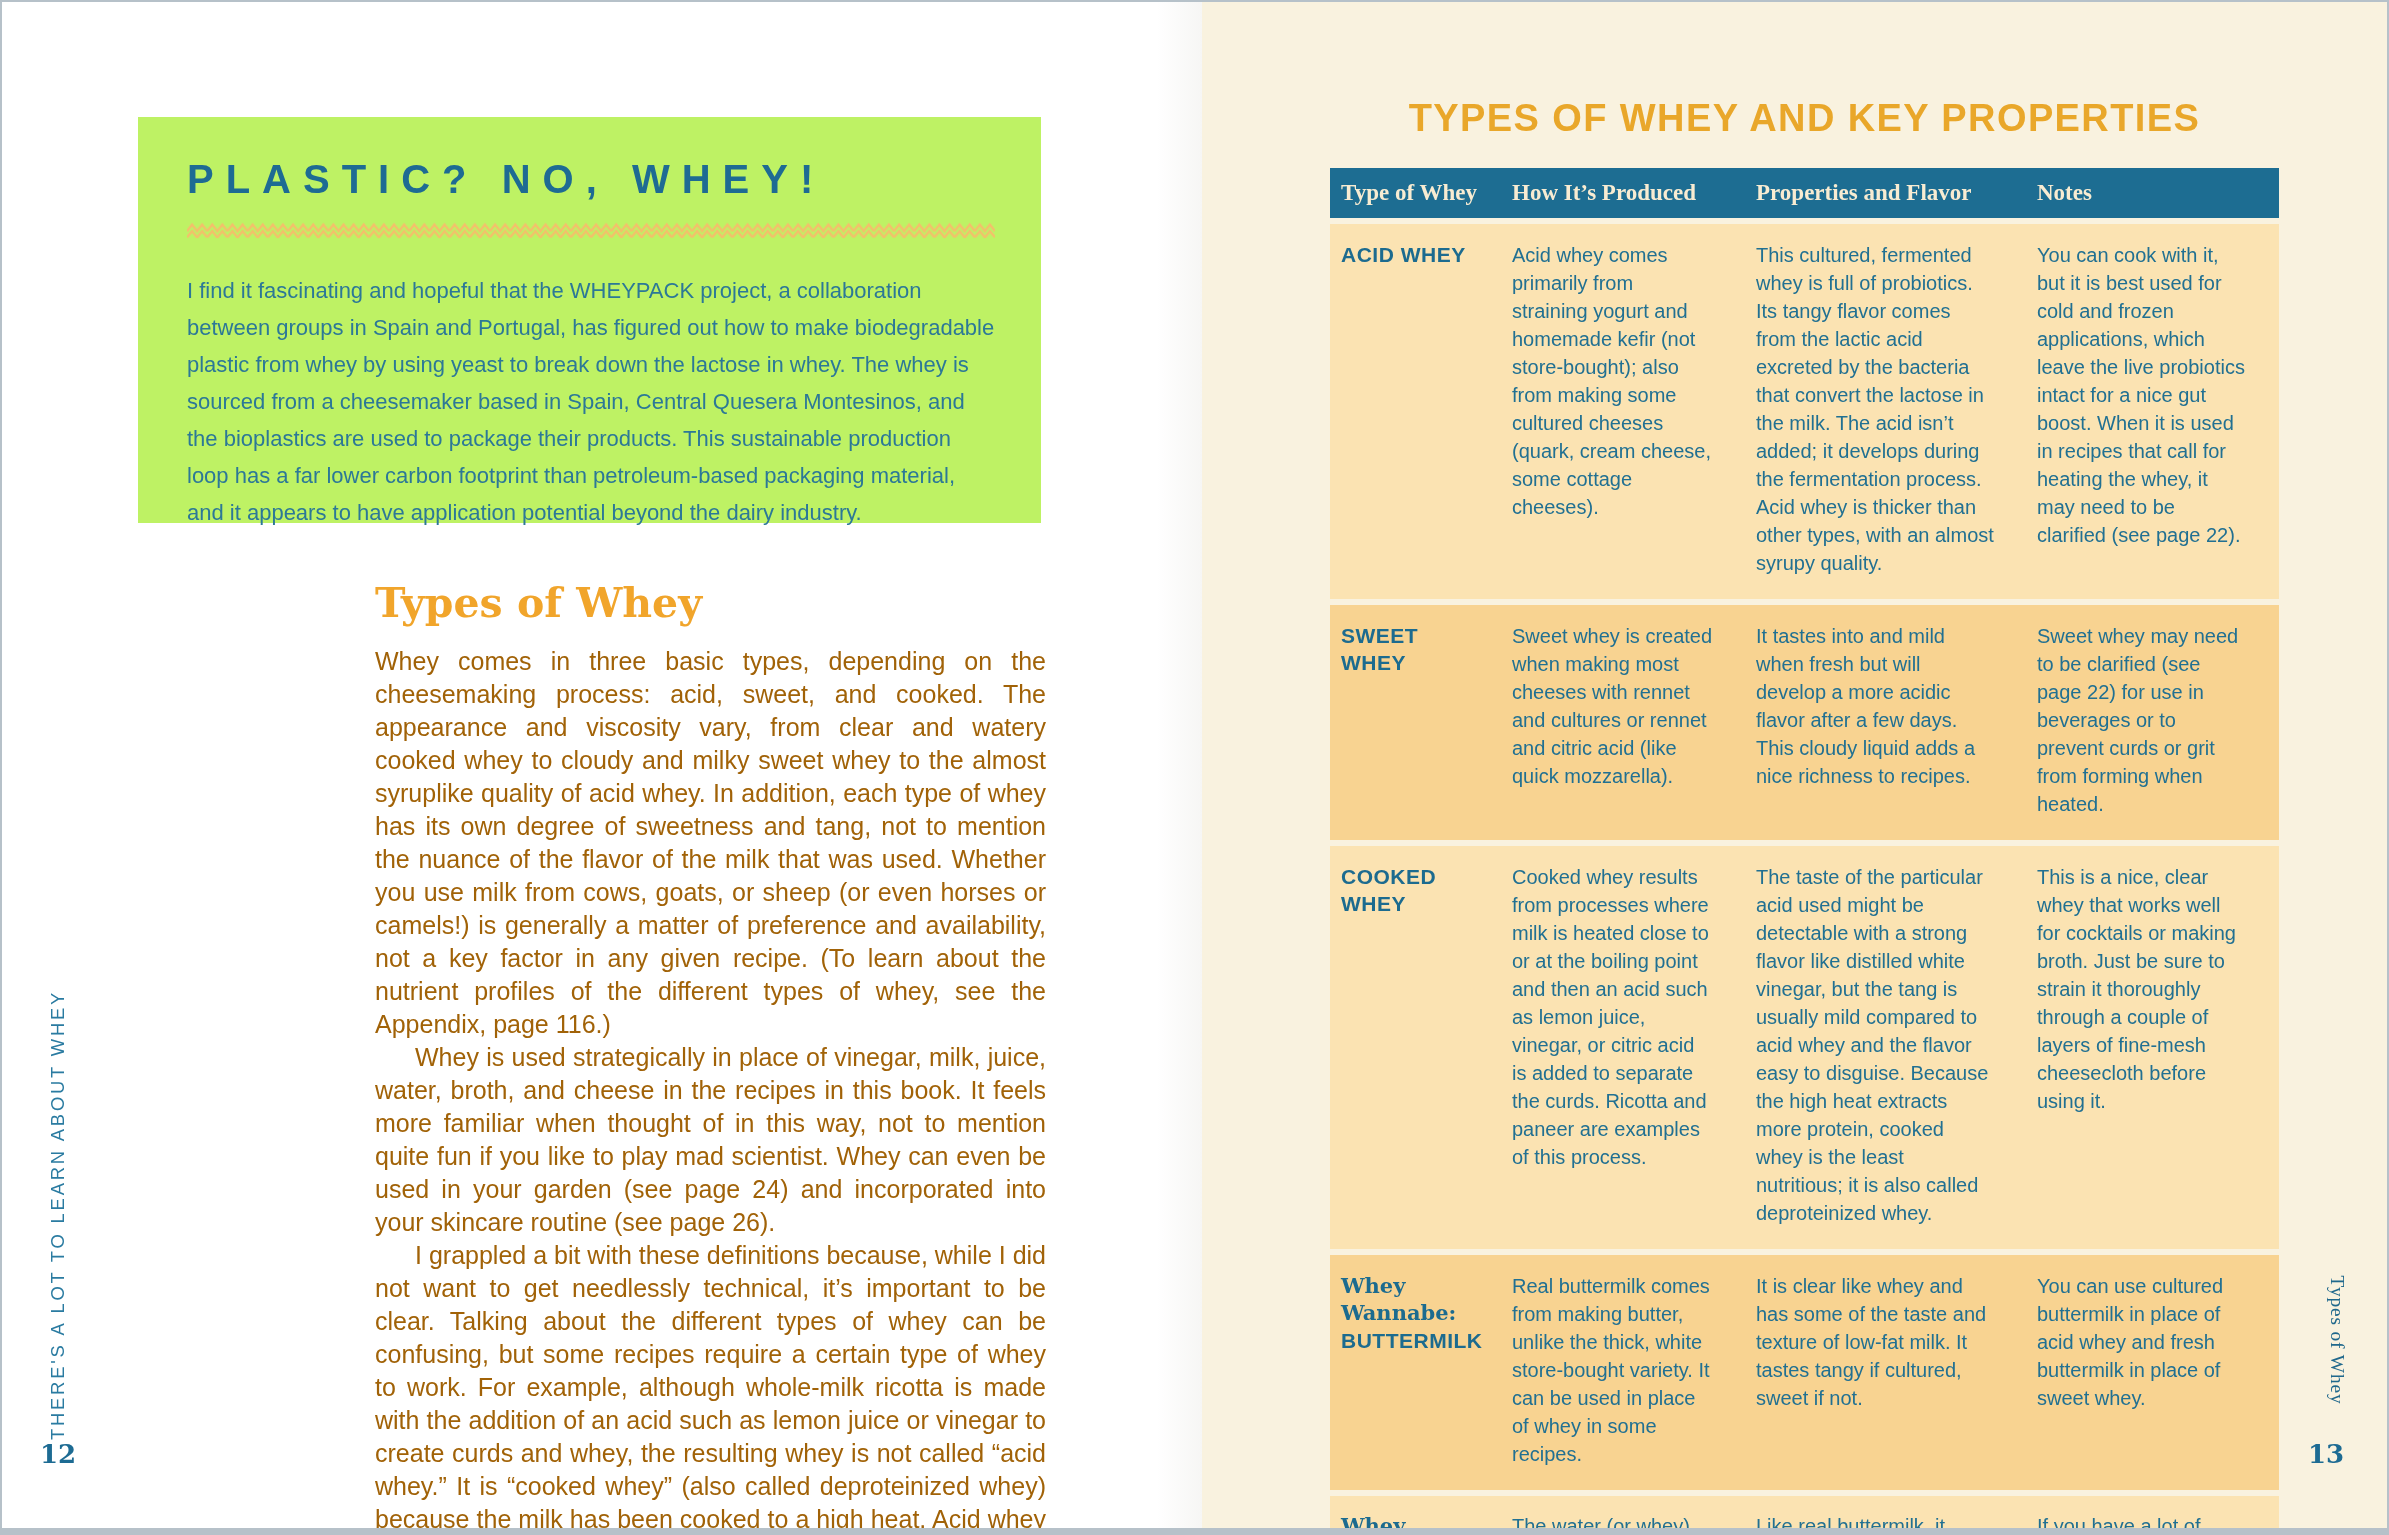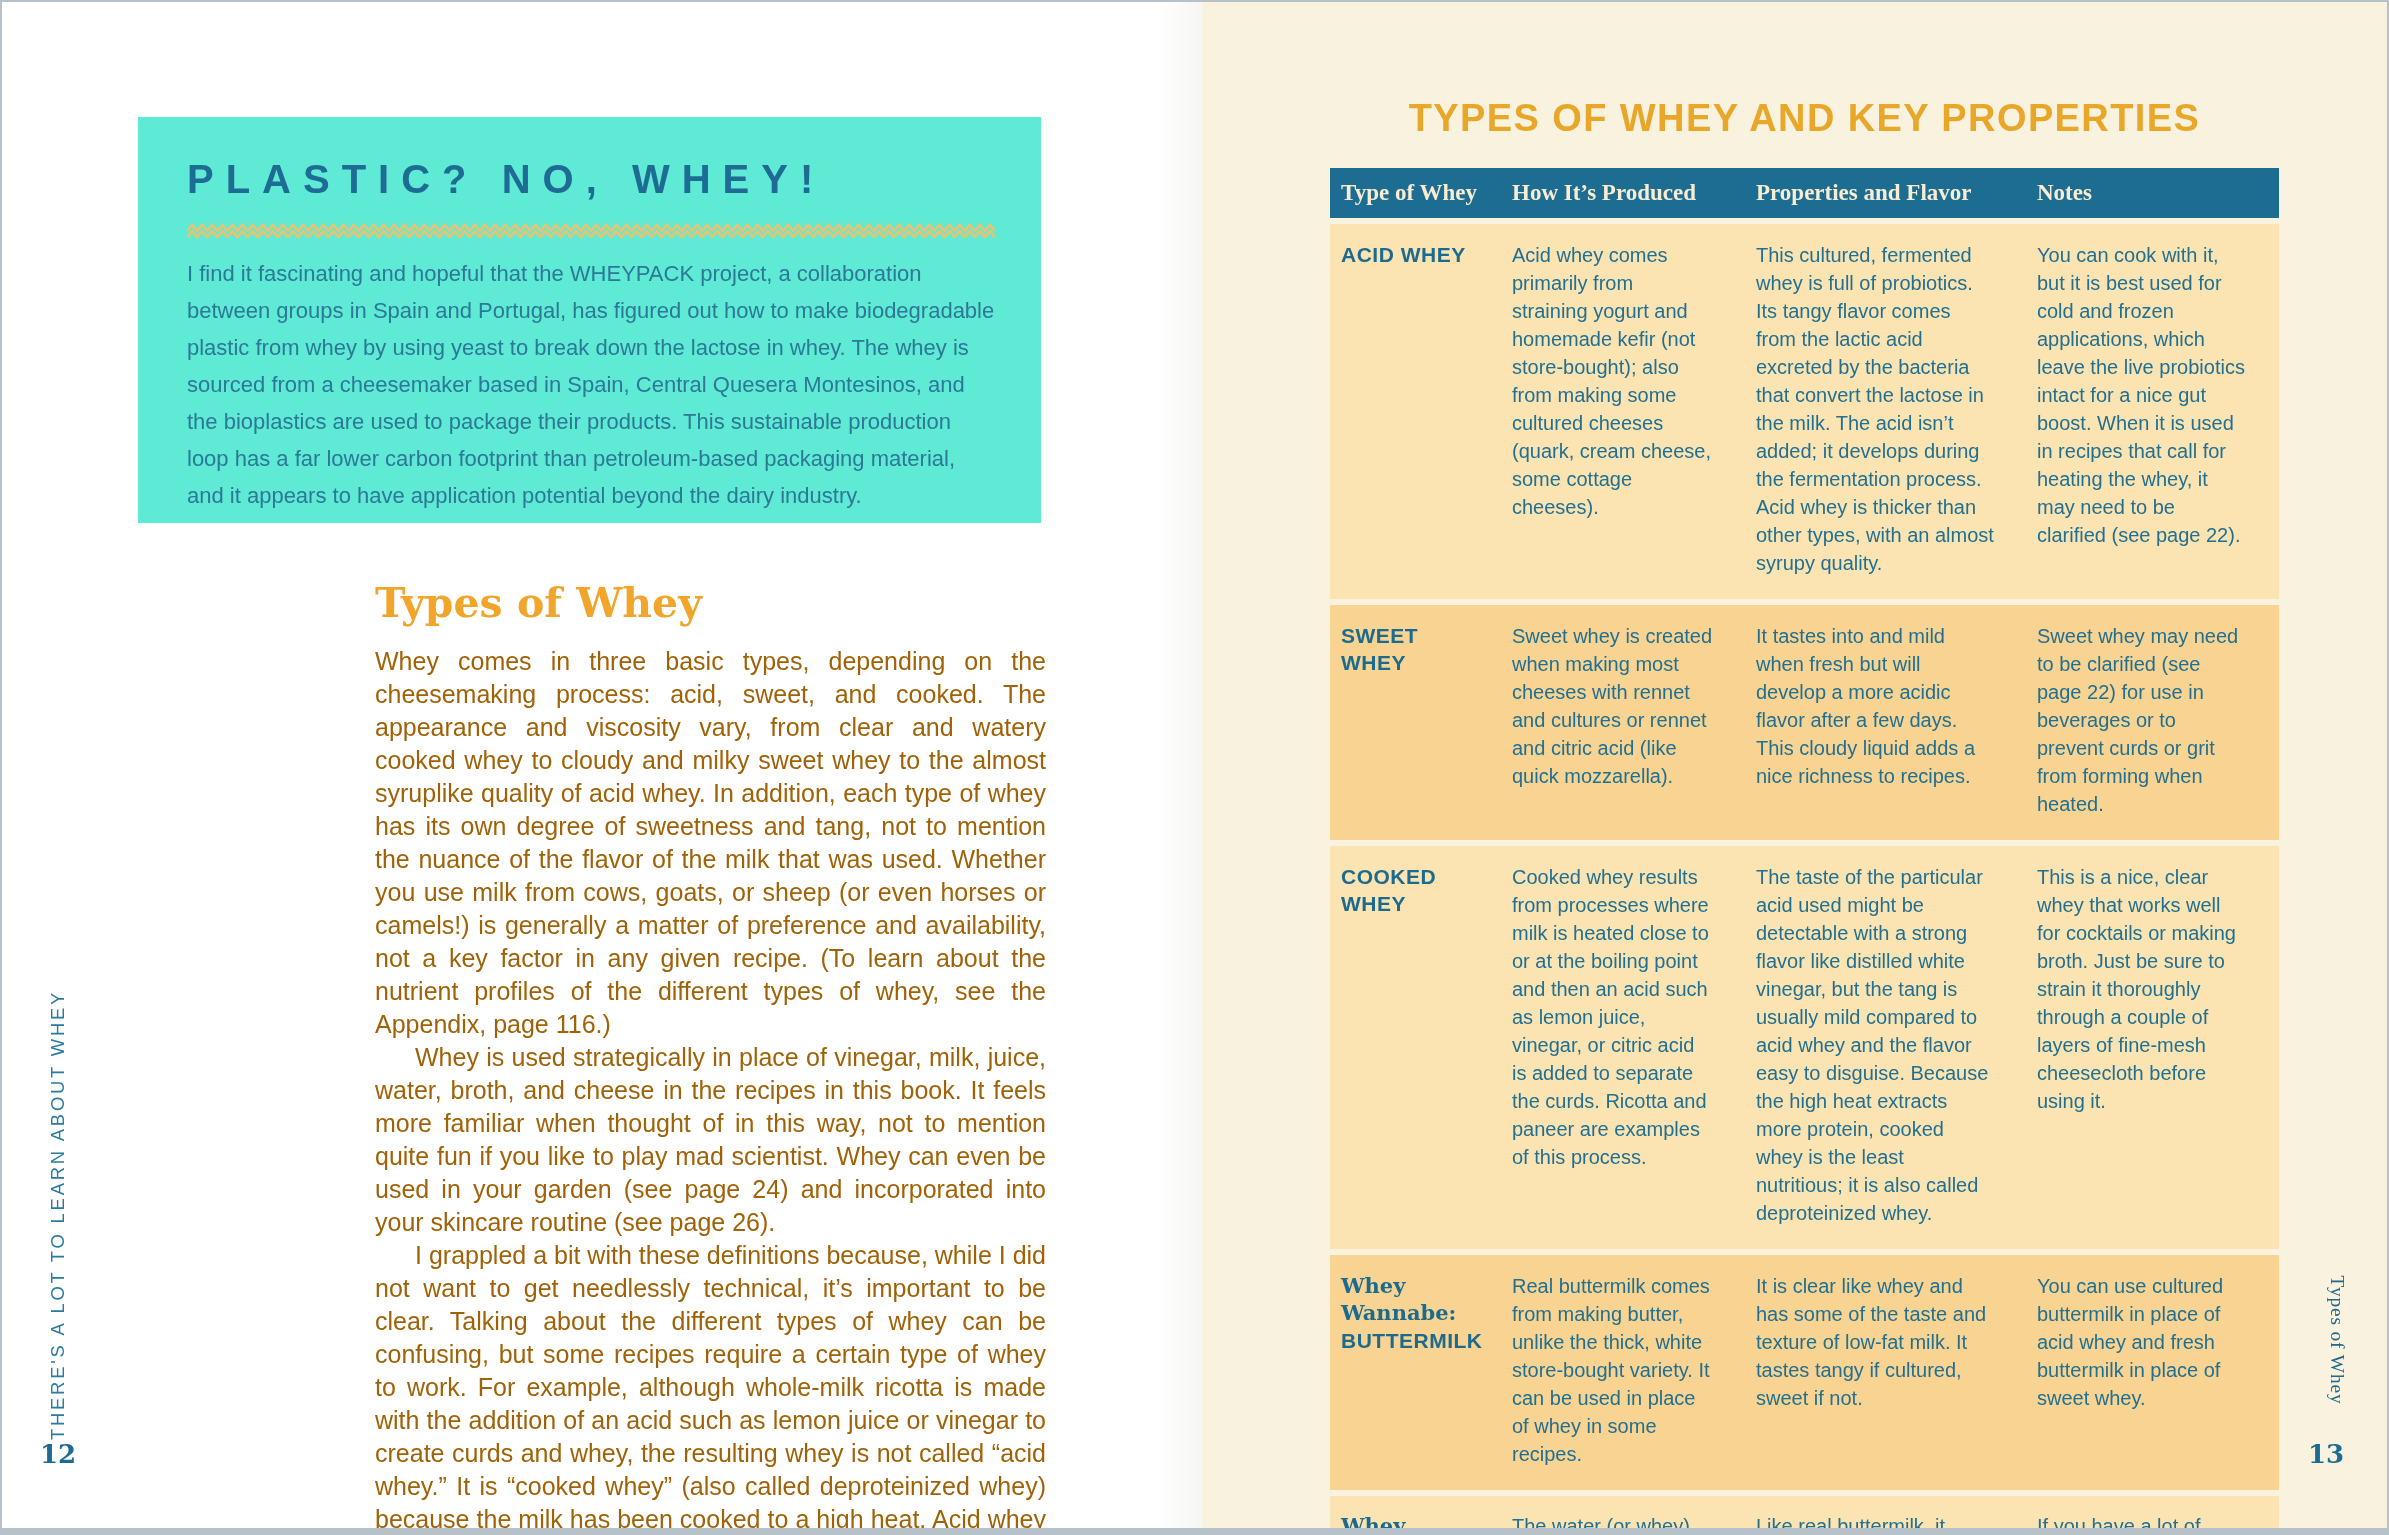--- a/index.html
+++ b/index.html
@@ -4,26 +4,26 @@
 <style>
   html,body{margin:0;padding:0;background:#e8e8e8;}
   .spread{position:relative;width:2389px;height:1536px;background:#ffffff;overflow:hidden;
           font-family:"Liberation Sans",sans-serif;}
   .frame{position:absolute;inset:0;border:2.8px solid #b6c1c9;border-bottom:8.3px solid #b6c1c9;pointer-events:none;z-index:50;}
   .page-right{position:absolute;left:1202px;top:0;width:1187px;height:1536px;background:#f9f2df;}
   .gutter{position:absolute;left:1156px;top:0;width:46px;height:1536px;
           background:linear-gradient(to right,rgba(0,0,0,0) 0%,rgba(90,80,50,0.05) 100%);}
 
   
-  .callout{position:absolute;left:138px;top:117px;width:903px;height:406px;background:#5eead4;
+  .callout{position:absolute;left:138px;top:117px;width:903px;height:406px;background:#bef264;
            box-sizing:border-box;padding:40px 46px 0 49px;}
   .callout-title{font-weight:800;font-size:40px;letter-spacing:12px;color:#1e6b93;
                  font-family:"Liberation Sans",sans-serif;white-space:nowrap;}
   .zigzag{display:block;margin-top:18.4px;width:100%;height:18.4px;}
-  .callout-body{margin-top:16px;font-size:22px;line-height:37px;color:#2c7897;}
+  .callout-body{margin-top:33px;font-size:22px;line-height:37px;color:#2c7897;}
 
   .section-heading{position:absolute;left:375px;top:579px;font-family:"DejaVu Serif",serif;
                    font-weight:bold;font-size:41px;color:#f1a52b;}
   .body-copy{position:absolute;left:375px;top:645px;width:671px;
              font-family:Liberation Sans, sans-serif;font-size:25px;line-height:33px;
              color:#a16207;text-align:justify;}
   .body-copy p{margin:0;}
   .body-copy p + p{text-indent:40px;}
 
   .v-side-left{position:absolute;left:58px;top:1215px;transform:translate(-50%,-50%) rotate(-90deg);

